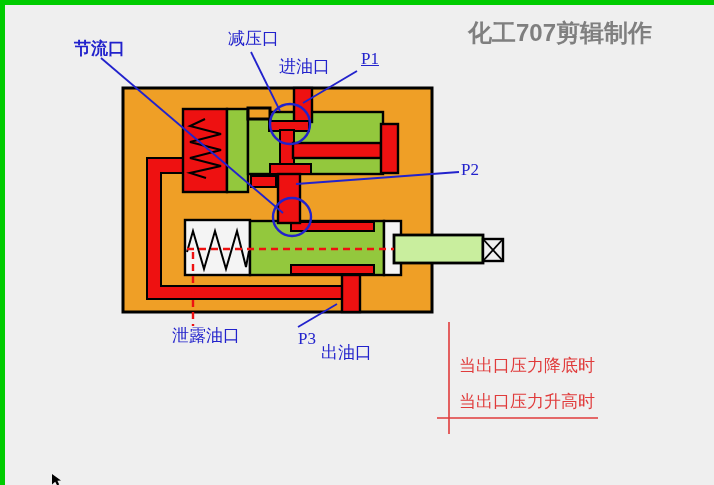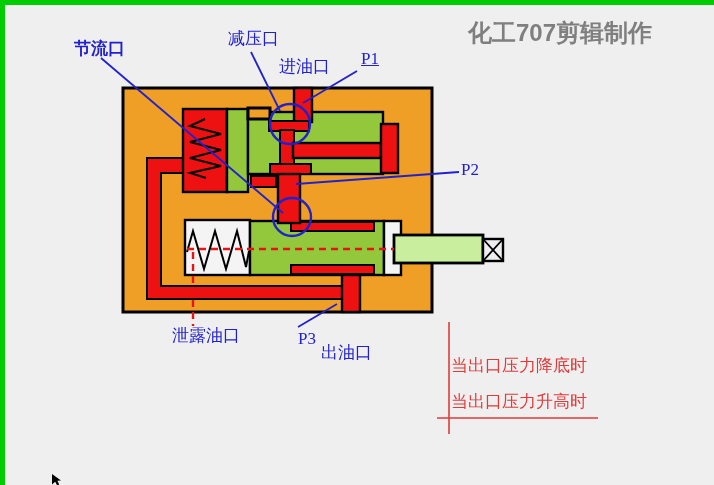--- a/index.html
+++ b/index.html
@@ -18,21 +18,21 @@
   .red2{fill:var(--fluid-red);stroke:#000;stroke-width:2;}
   .green{fill:var(--spool-green);stroke:#000;stroke-width:2.4;}
   .white{fill:#f4f4f4;stroke:#000;stroke-width:2.4;}
   .rod{fill:var(--rod-light-green);stroke:#000;stroke-width:2.8;}
   .spring{fill:none;stroke:#000;stroke-width:2;}
   .dash{stroke:var(--fluid-red);stroke-width:2.4;stroke-dasharray:7 5;fill:none;}
   .bluering{fill:none;stroke:var(--label-blue);stroke-width:2.4;}
   .blueline{stroke:var(--label-blue);stroke-width:1.8;fill:none;}
   .redline{stroke:var(--note-red);stroke-width:1.6;fill:none;}
   .lbl{position:absolute;color:var(--label-blue);font-size:17px;line-height:18px;white-space:nowrap;}
-  .note{position:absolute;color:var(--note-red);font-size:17px;line-height:18px;white-space:nowrap;}
+  .note{position:absolute;color:var(--note-red);font-size:17px;line-height:18px;white-space:nowrap;padding-left:8px;}
   .title{position:absolute;left:468px;top:17px;color:var(--title-gray);
          font-family:"Liberation Sans", sans-serif;font-weight:bold;font-size:24px;white-space:nowrap;}
 </style>
 </head>
 <body>
 
 <div class="frame-top"></div>
 <div class="frame-left"></div>
 
 <svg width="714" height="485" viewBox="0 0 714 485">

